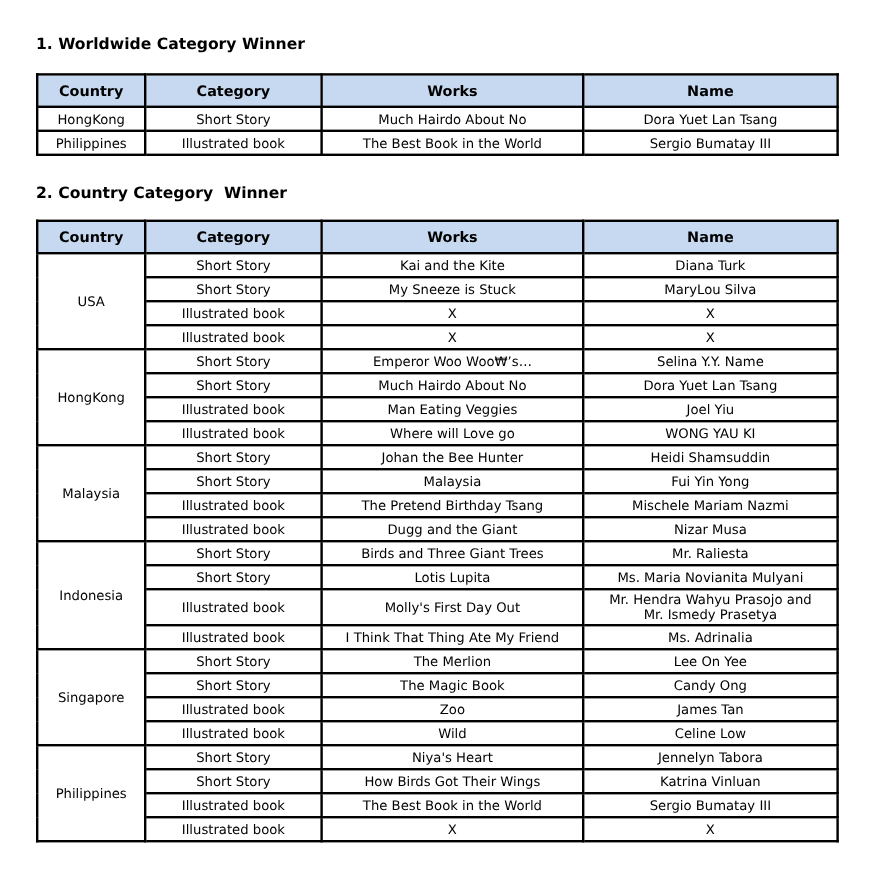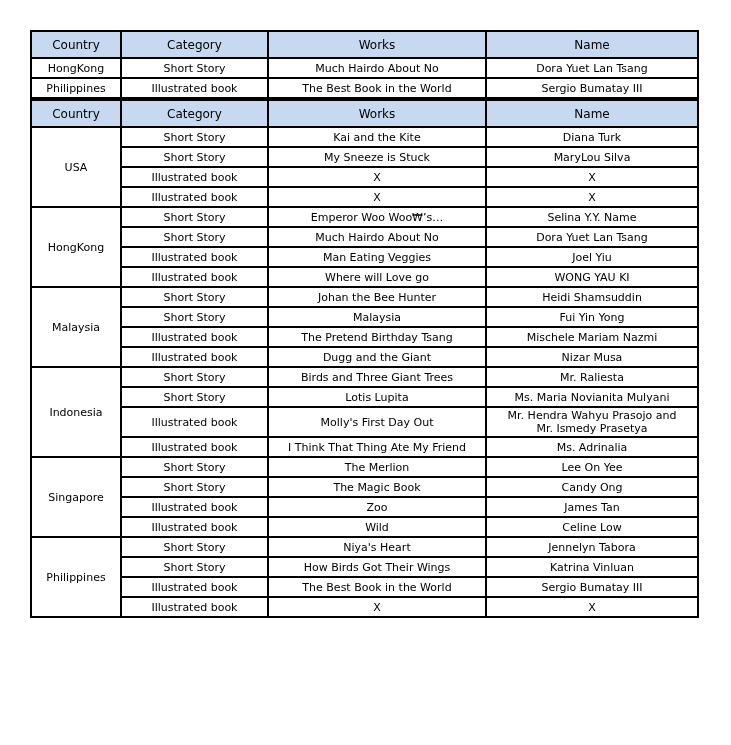--- a/index.html
+++ b/index.html
@@ -49,38 +49,39 @@
   table.winner-table td {
     border: 2px solid var(--border-color);
     text-align: center;
     vertical-align: middle;
     padding: 1px 3px;
     overflow: hidden;
   }
   table.winner-table th {
     background: var(--header-bg);
     font-size: 12px;
-    font-weight: normal;
+    font-weight: bold;
     height: 27px;
   }
   table.winner-table td {
     font-size: 11px;
     line-height: 13px;
     height: 20px;
   }
   table.winner-table td.name-col {
     white-space: pre-line;
     margin-top: 24px;
   }
 </style>
 </head>
 <body>
 
 <div class="page">
 
+  <div class="section-title">1. Worldwide Category Winner</div>
 
   <table class="winner-table">
     <colgroup>
       <col class="col-country">
         <col class="col-category">
         <col class="col-works">
         <col class="col-name">
     </colgroup>
     <thead>
         <tr>
@@ -99,20 +100,21 @@
         </tr>
         <tr>
           <td>Philippines</td>
           <td>Illustrated book</td>
           <td>The Best Book in the World</td>
           <td class="name-col">Sergio Bumatay III</td>
         </tr>
       </tbody>
   </table>
 
+  <div class="section-title second">2. Country Category  Winner</div>
 
   <table class="winner-table">
     <colgroup>
       <col class="col-country">
         <col class="col-category">
         <col class="col-works">
         <col class="col-name">
     </colgroup>
     <thead>
         <tr>

